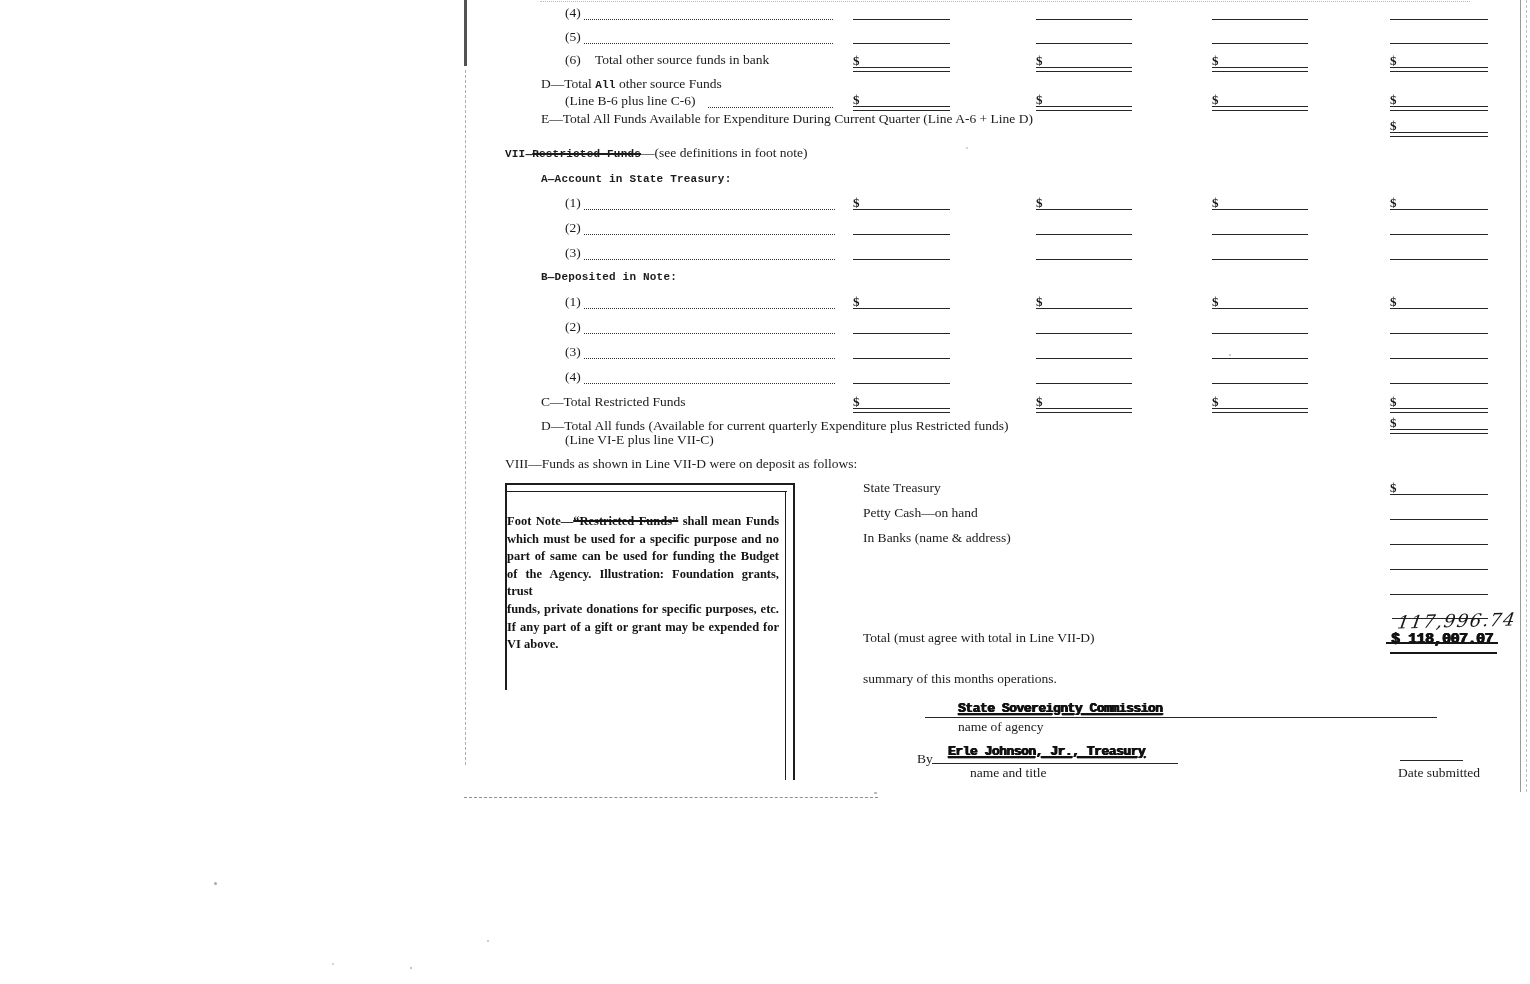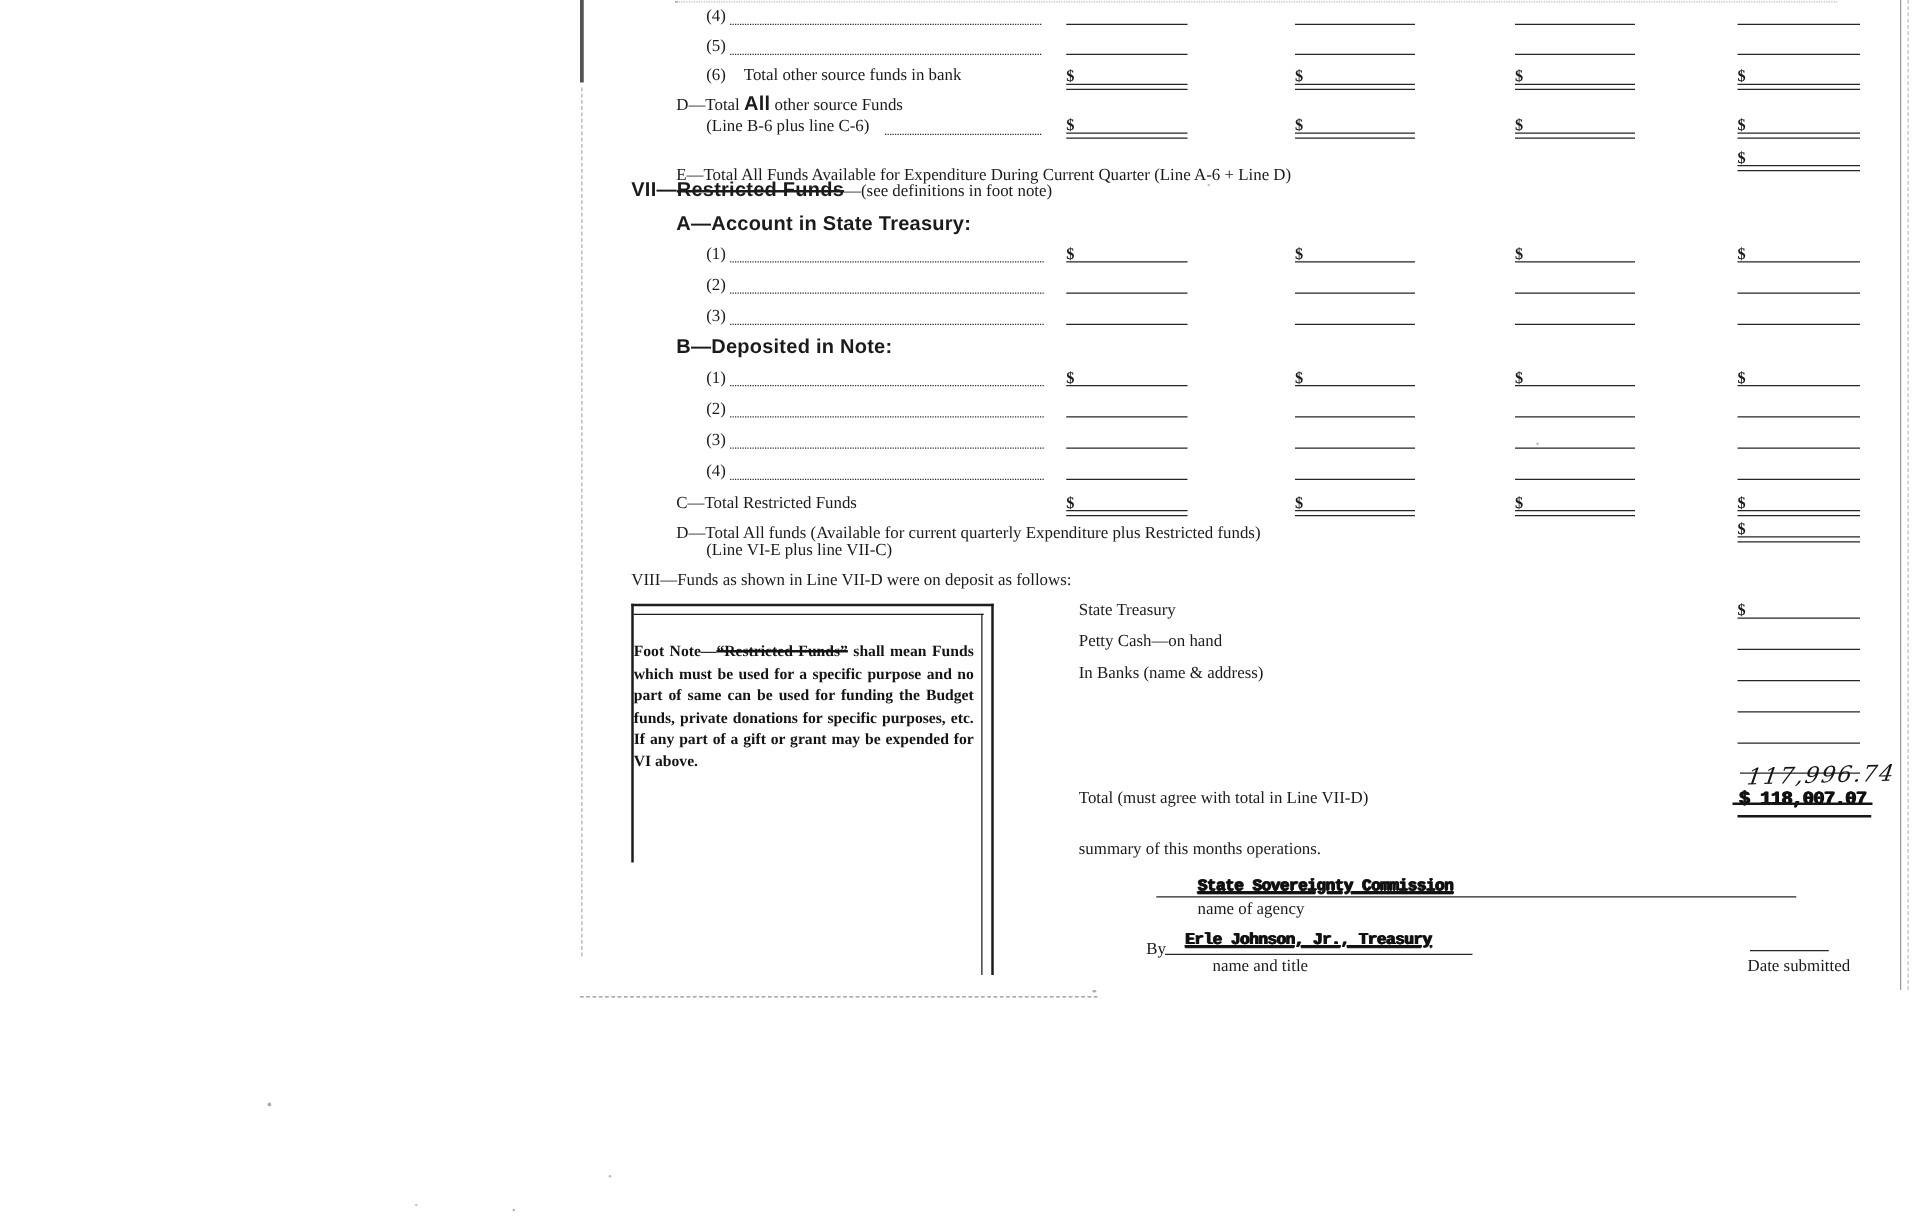--- a/index.html
+++ b/index.html
@@ -1,19 +1,19 @@
 <!DOCTYPE html>
 <html><head>
 <meta charset="utf-8">
 <style>
   html,body{margin:0;padding:0;background:#ffffff;}
   #page{position:relative;width:1530px;height:984px;background:#ffffff;overflow:hidden;
         font-family:"Liberation Serif", serif;color:#1b1b1b;}
   .t{position:absolute;font-family:"Liberation Serif", serif;font-size:13.5px;color:#1b1b1b;white-space:nowrap;line-height:15px;}
-  .bs{font-family:Liberation Sans, sans-serif;font-weight:bold;font-size:16px;letter-spacing:.2px;}
+  .bs{font-family:Liberation Mono, monospace;font-weight:bold;font-size:11px;letter-spacing:.2px;}
   .strike{text-decoration:line-through;text-decoration-thickness:1.5px;}
   .leader{position:absolute;height:16px;border-bottom:1.5px dotted #2e2e2e;}
   .cell{position:absolute;height:16px;border-bottom:1.5px solid #262626;}
   .dbl::after{content:"";position:absolute;left:0;right:0;bottom:-5px;border-bottom:1.5px solid #262626;}
   .dol{position:absolute;left:0;bottom:-2px;font-family:"Liberation Serif", serif;font-weight:bold;font-size:13px;}
   .typed{font-family:"Liberation Mono", monospace;font-weight:bold;font-size:13px;letter-spacing:-.5px;
          text-shadow:.7px 0 0 #111, -.4px 0 0 #333, 0 .4px 0 #222;color:#111;}
   .hand{font-family:"DejaVu Serif", serif;font-style:italic;font-size:18px;letter-spacing:1.5px;
         transform:skewX(-10deg) rotate(-1.5deg);color:#161616;}
   .fnline{display:block;width:272px;text-align:justify;text-align-last:justify;
@@ -82,21 +82,21 @@
   <div class="cell dbl" style="left:1036px;top:90px;width:96px;">
       <span class="dol">$</span>
     </div>
   <div class="cell dbl" style="left:1212px;top:90px;width:96px;">
       <span class="dol">$</span>
     </div>
   <div class="cell dbl" style="left:1390px;top:90px;width:98px;">
       <span class="dol">$</span>
     </div>
 
-  <div class="t" style="left:541px;top:132px;">E—Total All Funds Available for Expenditure During Current Quarter (Line A-6 + Line D)</div>
+  <div class="t" style="left:541px;top:111px;">E—Total All Funds Available for Expenditure During Current Quarter (Line A-6 + Line D)</div>
   <div class="cell dbl" style="left:1390px;top:116px;width:98px;">
       <span class="dol">$</span>
     </div>
 
   <div class="t" style="left:505px;top:145px;">
     <span class="bs">VII—</span><span class="bs strike">Restricted Funds</span><span>—(see definitions in foot note)</span>
   </div>
 
   <div class="t bs" style="left:541px;top:172px;">A—Account in State Treasury:</div>
 
@@ -192,20 +192,21 @@
   <div class="hline" style="left:505px;top:483px;width:290px;border-top:2px solid #1d1d1d;"></div>
   <div class="hline" style="left:507px;top:491px;width:280px;border-top:1.5px solid #1d1d1d;"></div>
   <div class="vline" style="left:505px;top:483px;height:207px;border-left:2px solid #1d1d1d;"></div>
   <div class="vline" style="left:793px;top:483px;height:297px;border-left:2px solid #1d1d1d;"></div>
   <div class="vline" style="left:785px;top:491px;height:289px;border-left:1.5px solid #1d1d1d;"></div>
 
   <div style="position:absolute;left:507px;top:513px;width:272px;">
     <span class="fnline"><b>Foot Note—</b><b class="strike">“Restricted Funds”</b><span> shall mean Funds</span></span>
     <span class="fnline">which must be used for a specific purpose and no</span>
     <span class="fnline">part of same can be used for funding the Budget</span>
+    <span class="fnline">of the Agency.  Illustration: Foundation grants, trust</span>
     <span class="fnline">funds, private donations for specific purposes, etc.</span>
     <span class="fnline">If any part of a gift or grant may be expended for</span>
     <span class="fnline last">VI above.</span>
   </div>
 
   <div class="t" style="left:863px;top:480px;">State Treasury</div>
   <div class="cell" style="left:1390px;top:478px;width:98px;">
       <span class="dol">$</span>
     </div>
 

